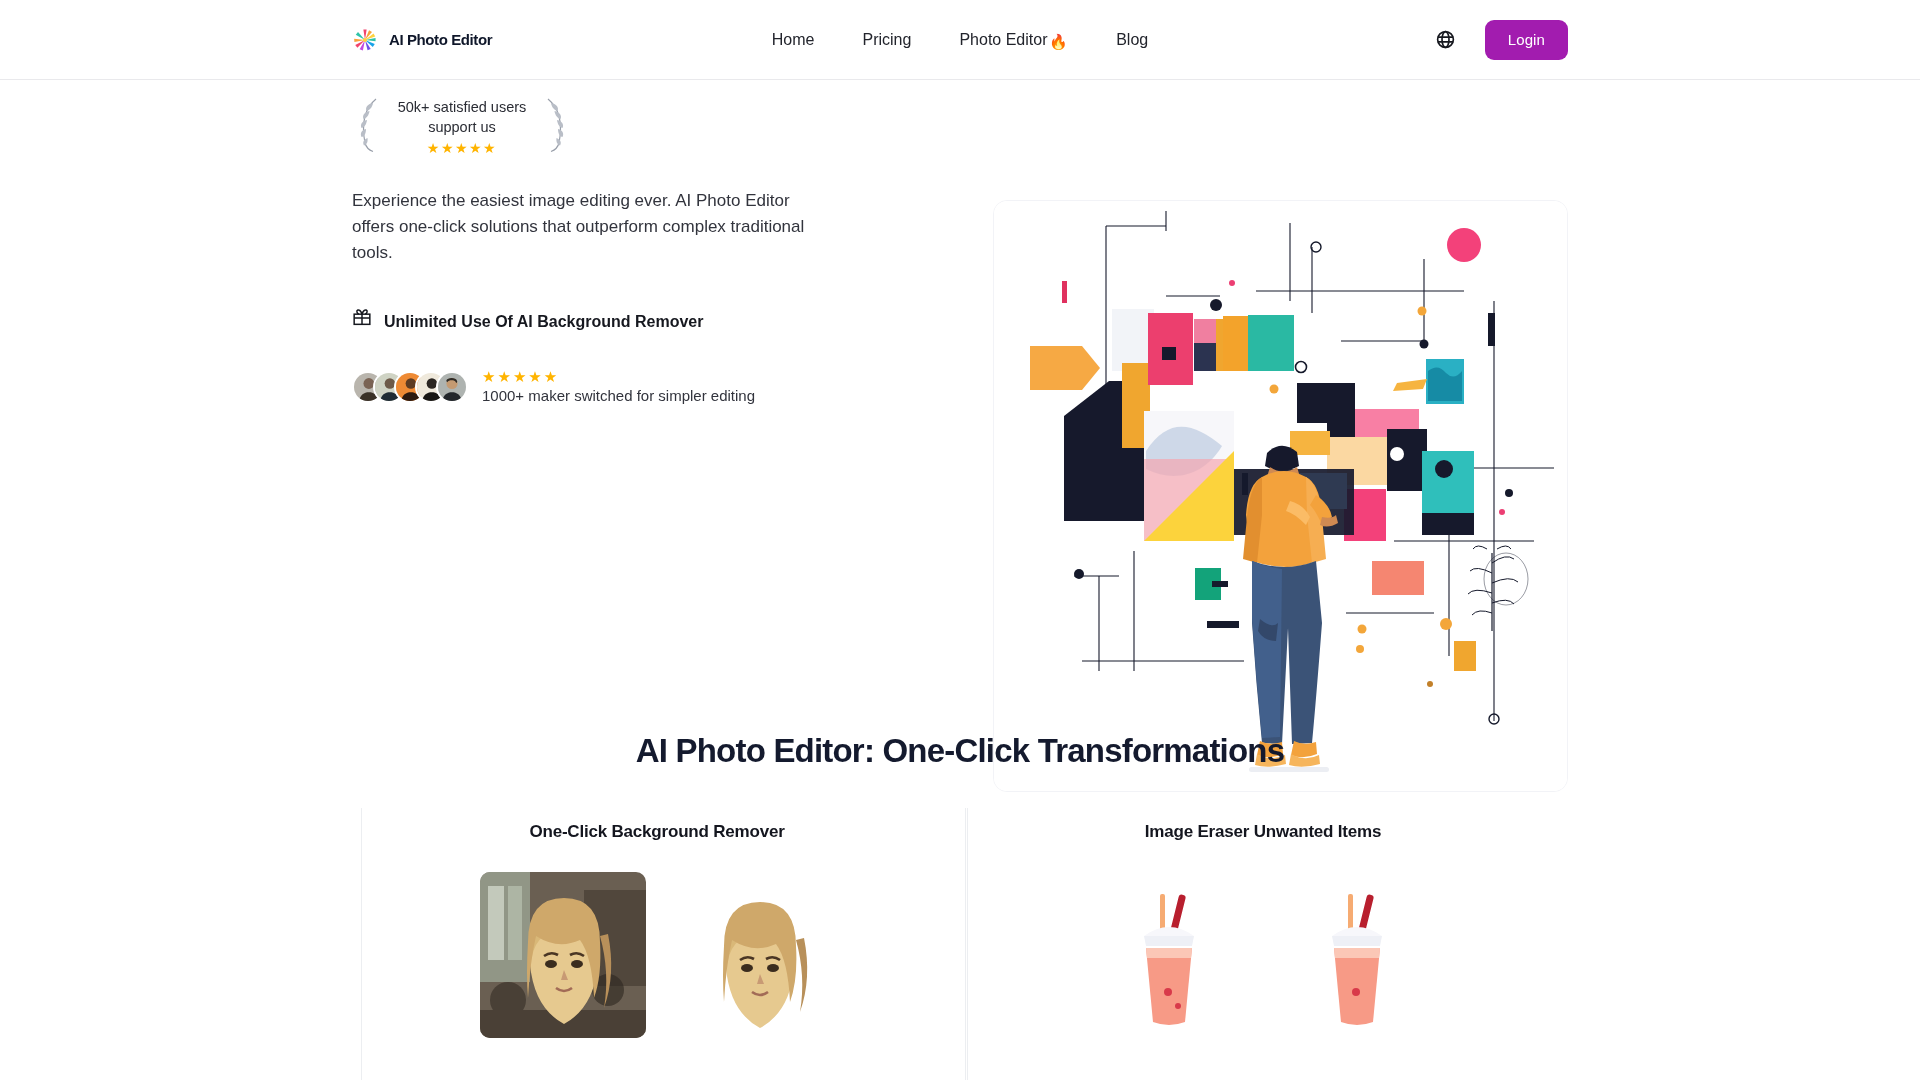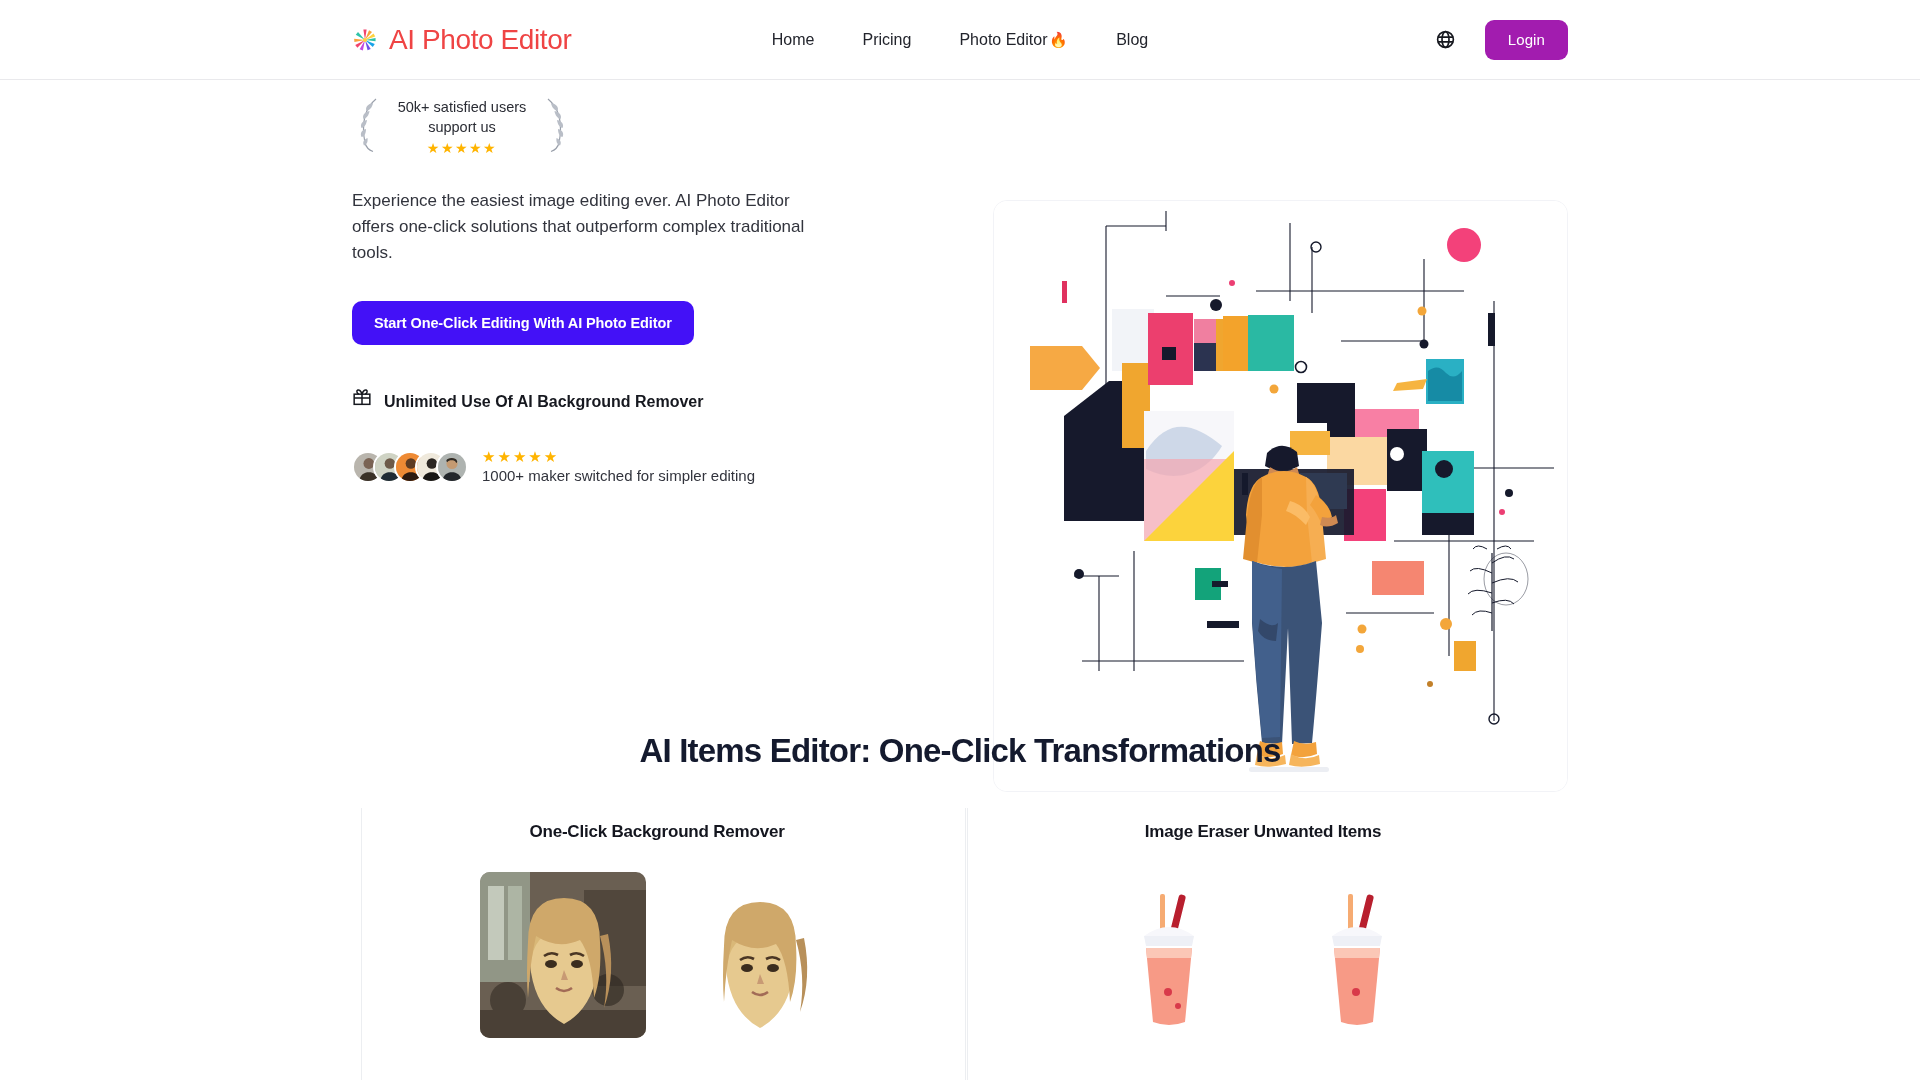--- a/index.html
+++ b/index.html
@@ -3,24 +3,24 @@
 <meta charset="utf-8">
 <style>
   *{box-sizing:border-box;margin:0;padding:0}
   html,body{width:1920px;height:1080px;overflow:hidden}
   body{font-family:"Liberation Sans",sans-serif;background:#ffffff;color:#14161f;-webkit-font-smoothing:antialiased}
 
   
   .header{position:relative;height:80px;width:1920px;background:#fff;border-bottom:1px solid #e9e9ec;display:flex;align-items:center}
   .brand{position:absolute;left:352px;top:50%;transform:translateY(-50%);display:flex;align-items:center;gap:11px}
   .brand-logo{width:26px;height:26px;position:relative;flex:none}
-  .brand-name{font-size:28px;font-weight:400;letter-spacing:-.4px;color:#ef4444}
+  .brand-name{font-size:15px;font-weight:700;letter-spacing:-.4px;color:#0f172a}
 
   .nav{position:absolute;left:50%;transform:translateX(-50%);display:flex;align-items:center;gap:0}
-  .nav-item{font-size:16px;color:#22242c;padding:0 24px;cursor:pointer;white-space:nowrap;display:flex;align-items:center;gap:2px}
+  .nav-item{font-size:16px;color:#22242c;padding:0 24px;cursor:pointer;white-space:nowrap;display:flex;align-items:flex-end;gap:2px}
   .fire{font-size:15px;line-height:1}
 
   .header-right{position:absolute;right:352px;top:50%;transform:translateY(-50%);display:flex;align-items:center;gap:26px}
   .globe-btn{width:26px;height:26px;display:flex;align-items:center;justify-content:center;cursor:pointer}
   .login-btn{background:#a21caf;color:#fff;font-size:15px;font-weight:500;border:none;border-radius:9px;padding:0 23px;height:40px;cursor:pointer;letter-spacing:.1px}
 
   
   .hero{position:relative;width:1920px;height:640px}
   .hero-left{position:absolute;left:352px;top:16px;width:600px}
 
@@ -147,21 +147,20 @@
             <path d="M11.5 15 C6 16, 4 20, 5.5 23 C8.5 22.5, 11 19, 11.5 15Z" fill="#b9bec7" stroke="none"></path>
             <path d="M9 24 C3.5 25, 2 29, 3.5 32 C6.5 31.5, 8.5 28, 9 24Z" fill="#b9bec7" stroke="none"></path>
             <path d="M8 33 C3 34, 2 38, 3.5 41 C6.5 40.5, 8 37 8 33Z" fill="#b9bec7" stroke="none"></path>
             <path d="M9.5 42 C5 43.5, 4.5 47, 6 49.5 C9 48.5, 10 45.5, 9.5 42Z" fill="#b9bec7" stroke="none"></path>
           </g>
         </svg>
       </span>
     </div>
 
     <p class="subtitle">Experience the easiest image editing ever. AI Photo Editor offers one-click solutions that outperform complex traditional tools.</p>
-    <button class="cta">Start One-Click Editing With AI Photo Editor</button>
 
     <div class="gift-row">
       <span>
         <svg viewBox="0 0 24 24" width="20" height="20" fill="none" stroke="#16181f" stroke-width="1.8">
           <rect x="2.6" y="8.6" width="18.8" height="12.2"></rect>
           <path d="M2.6 13.2h18.8M12 8.6v12.2"></path>
           <path d="M12 8.6C10.6 4.4 8.6 3 7 3.6 5.2 4.3 5.4 7.4 8.2 8.6"></path>
           <path d="M12 8.6C13.4 4.4 15.4 3 17 3.6c1.8.7 1.6 3.8-1.2 5"></path>
         </svg>
       </span>
@@ -320,21 +319,21 @@
         <path d="M297 553 q14 8 28 1 l1 9 q-18 5 -31 1Z" fill="#f6b55c"></path>
         <path d="M322 294 q14 10 16 22 l-10 8 q-6 -14 -12 -20Z" fill="#f3a23c"></path>
         <path d="M328 316 q10 2 14 -2 l2 8 q-10 6 -18 2Z" fill="#cf8a52"></path>
       </g>
       <rect x="255" y="566" width="80" height="5" rx="2.5" fill="#eceef3"></rect>
     </svg>
   </div>
 </section>
 
 <section class="features">
-  <h2 class="sec-title">AI Items Editor: One-Click Transformations</h2>
+  <h2 class="sec-title">AI Photo Editor: One-Click Transformations</h2>
 
   <div class="cards">
 
     <div class="card">
       <div class="card-title">One-Click Background Remover</div>
       <div class="pair">
         <div class="shot">
           <svg viewBox="0 0 166 166" width="166" height="166">
             <rect width="166" height="166" fill="#6a5f52"></rect>
             <rect x="0" y="0" width="50" height="110" fill="#9fa898" opacity=".75"></rect>

